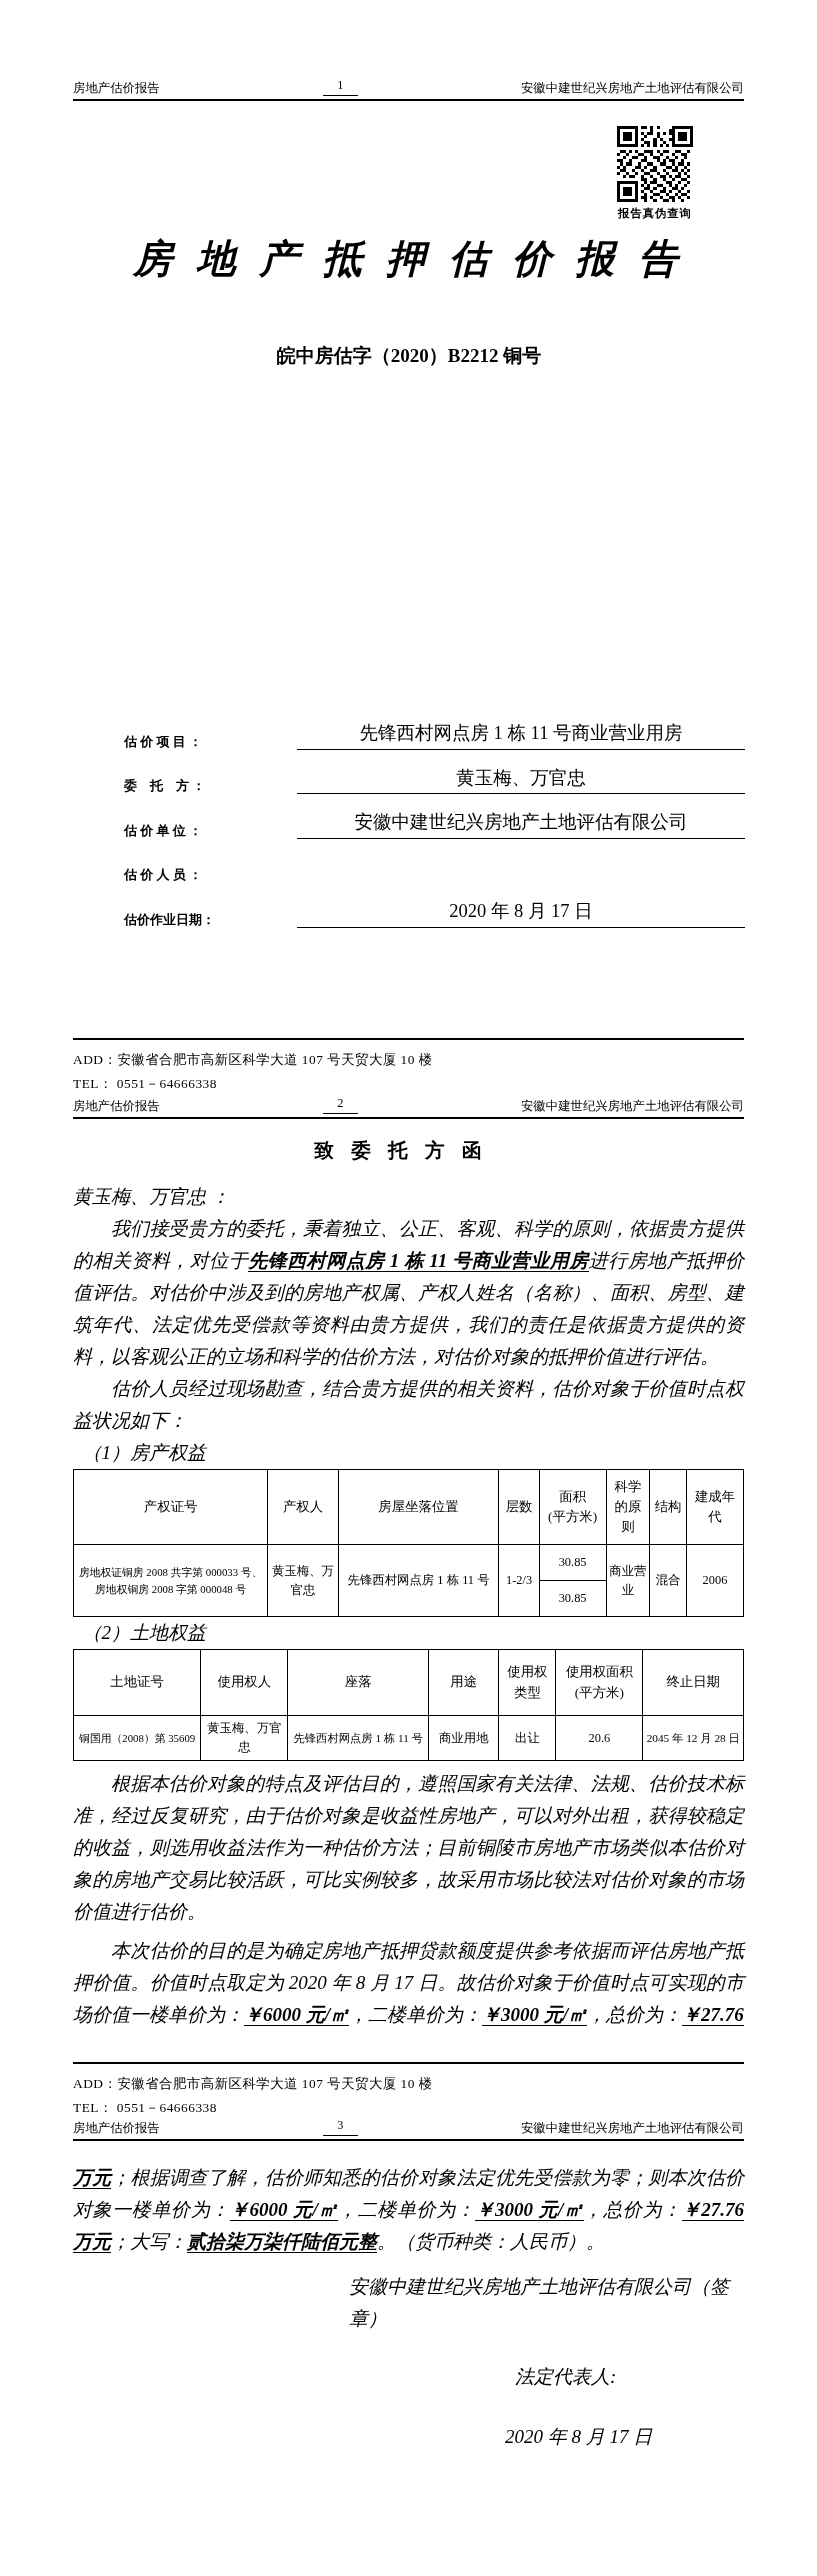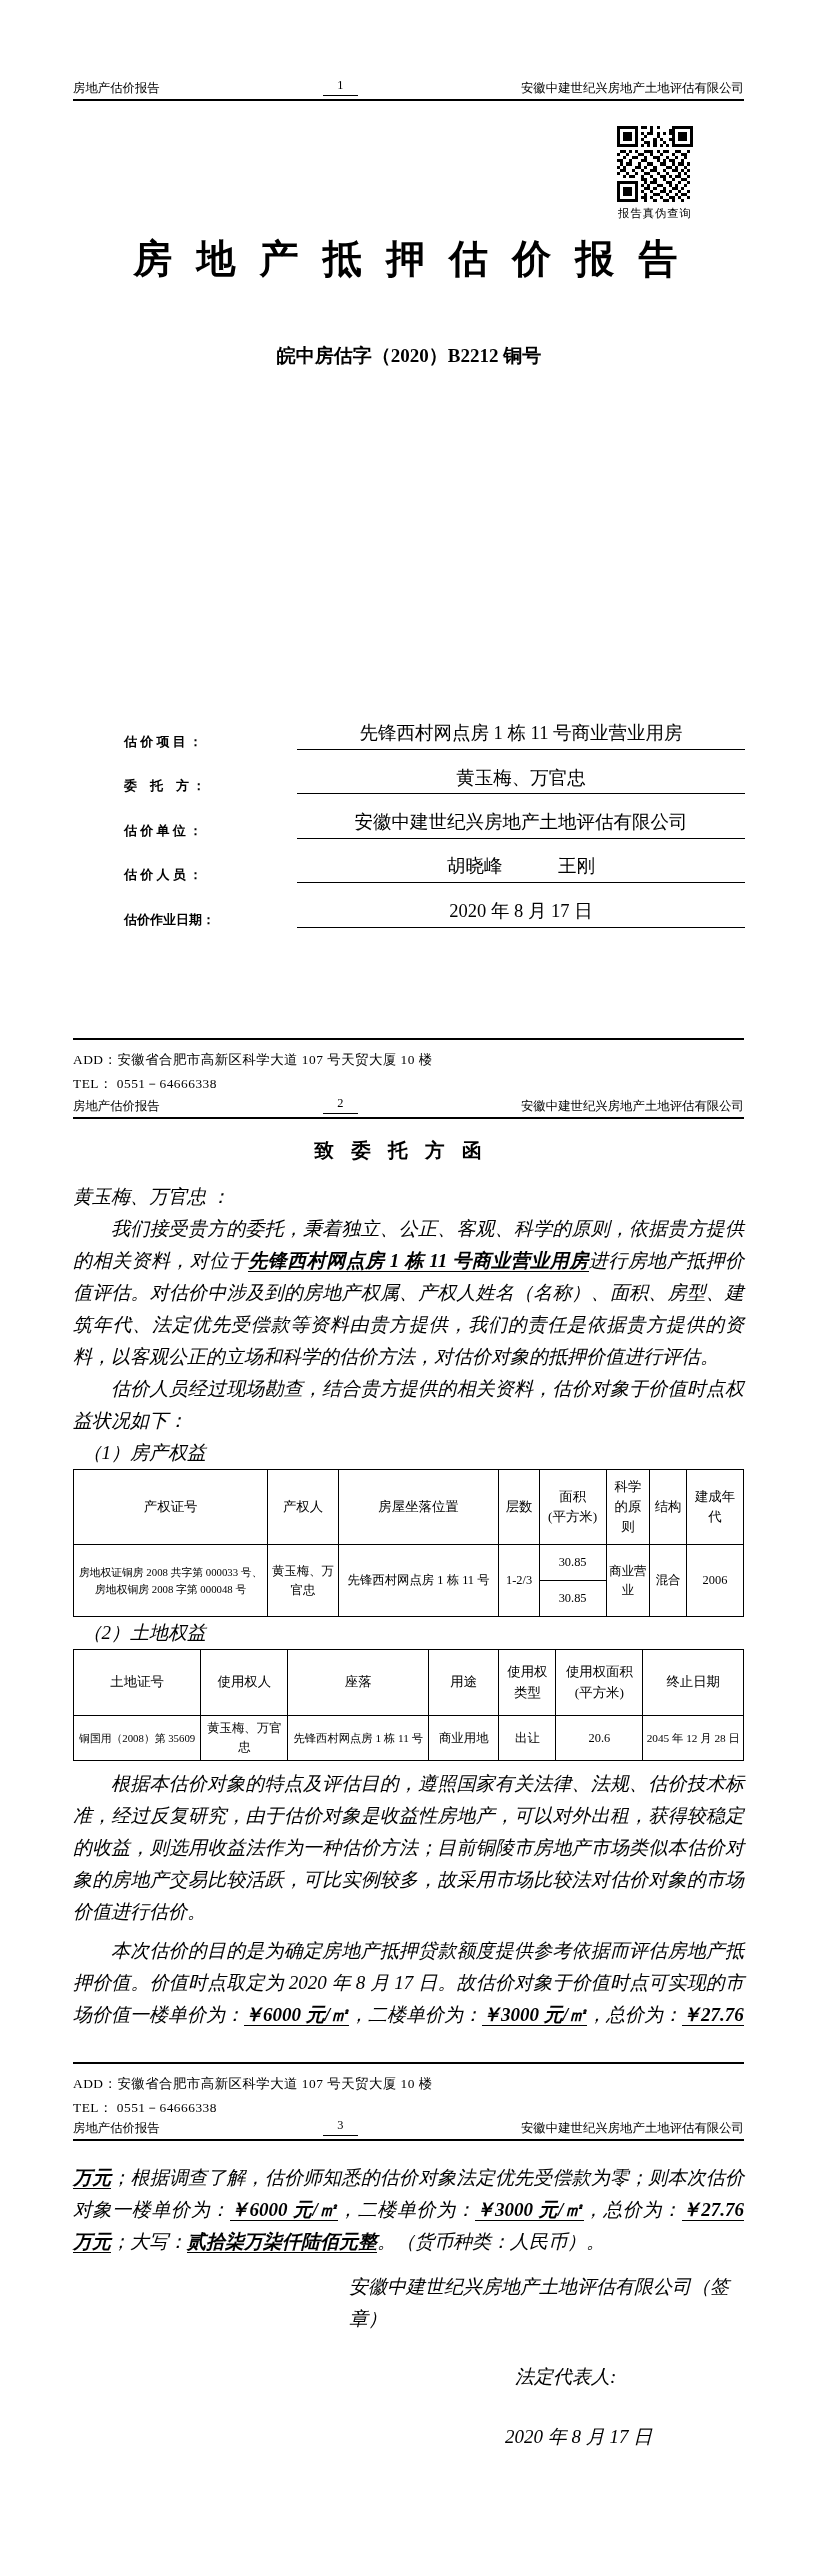--- a/index.html
+++ b/index.html
@@ -16,26 +16,26 @@
     border-bottom:2.1px solid #000;padding-bottom:2.6px;
   }
   .ph-num{border-bottom:1.5px solid #000;padding:0 14.4px 1.5px;}
   
   .pfoot{
     position:absolute;left:73px;width:671px;
     border-top:2.6px solid #000;padding-top:8.2px;
     font-size:13.4px;line-height:24px;letter-spacing:0.5px;
   }
   
-  .qr-block{position:absolute;top:126px;left:615px;width:80px;text-align:center;}
+  .qr-block{position:absolute;top:126px;left:615px;width:80px;text-align:center;font-weight:bold;}
   .qr{width:76px;height:76px;display:block;margin:0 auto;shape-rendering:crispEdges;}
   .qr-cap{font-size:11.3px;margin-top:4.1px;letter-spacing:1px;}
   .main-title{
     position:absolute;top:232px;left:0;width:818px;text-align:center;
-    font-size:39px;font-weight:bold;letter-spacing:7.2px;white-space:nowrap;
+    font-size:39px;font-weight:bold;letter-spacing:7.2px;white-space:nowrap;font-style:italic;
   }
   .doc-no{
     position:absolute;top:343px;left:0;width:818px;text-align:center;
     font-size:19px;font-weight:bold;
   }
   .fields{position:absolute;top:720px;left:124px;width:621px;}
   .f-row{display:flex;align-items:flex-end;height:30px;margin-bottom:14.4px;}
   .f-label{flex:0 0 173px;font-weight:bold;font-size:13px;line-height:1.15;white-space:nowrap;}
   .f-value{
     flex:1;text-align:center;border-bottom:1.5px solid #000;
@@ -107,21 +107,20 @@
     <div class="f-row">
       <span class="f-label">委　托　方 ：</span>
       <span class="f-value">黄玉梅、万官忠</span>
     </div>
     <div class="f-row">
       <span class="f-label">估 价 单 位 ：</span>
       <span class="f-value">安徽中建世纪兴房地产土地评估有限公司</span>
     </div>
     <div class="f-row">
       <span class="f-label">估 价 人 员 ：</span>
-      <span class="f-value">胡晓峰　　　王刚</span>
     </div>
     <div class="f-row">
       <span class="f-label">估价作业日期：</span>
       <span class="f-value">2020 年 8 月 17 日</span>
     </div>
   </div>
 
   <div class="pfoot" style="top:1038px;">
     <div>ADD：安徽省合肥市高新区科学大道 107 号天贸大厦 10 楼</div>
     <div>TEL：  0551－64666338</div>

